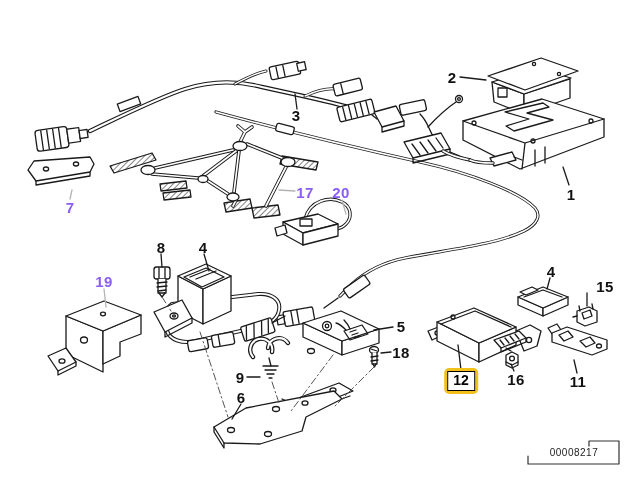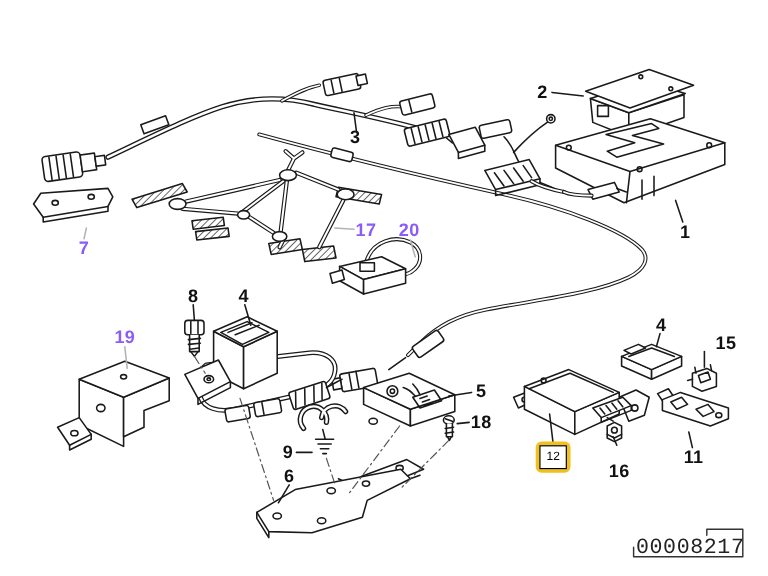--- a/index.html
+++ b/index.html
@@ -13,27 +13,27 @@
     font-weight:bold;font-size:15px;color:#111;line-height:1;
     letter-spacing:0.3px;user-select:none;cursor:pointer;
   }
   .label.muted{color:#8b5cf6;}
   .hl-wrap{
     position:absolute;transform:translate(-50%,-50%);
     background:#F2C01B;border-radius:5px;padding:3px;cursor:pointer;
   }
   .hl-inner{
     display:block;border:1.3px solid #000;background:#fff;
-    padding:1px 5px 2px 5px;font-weight:normal;font-size:10px;color:#000;
+    padding:1px 5px 2px 5px;font-weight:bold;font-size:14px;color:#000;
     line-height:15px;font-family:"Liberation Sans",sans-serif;
   }
   .diag-num{
     position:absolute;left:530px;top:447px;width:88px;text-align:center;
-    font-size:18px;color:#222;letter-spacing:0.5px;
-    font-family:Liberation Mono, monospace;
+    font-size:10px;color:#222;letter-spacing:0.5px;
+    font-family:Liberation Sans, sans-serif;
   }
 </style>
 </head>
 <body>
 
 <div id="stage">
 
 <svg id="artwork" width="640" height="480" viewBox="0 0 640 480" fill="none" stroke="#1a1a1a" stroke-width="1.3" stroke-linecap="round" stroke-linejoin="round">
 
   <defs>
@@ -398,19 +398,19 @@
 <div class="label" style="left:161px;top:247px">8</div>
 <div class="label" style="left:240px;top:377px">9</div>
 <div class="label" style="left:401px;top:352px">18</div>
 <div class="label muted" style="left:104px;top:281px">19</div>
 <div class="hl-wrap" style="left:461px;top:381px">
   <span class="hl-inner">12</span>
 </div>
 <div class="label" style="left:551px;top:271px">4</div>
 <div class="label" style="left:578px;top:381px">11</div>
 <div class="label" style="left:605px;top:286px">15</div>
-<div class="label" style="left:516px;top:393px">16</div>
+<div class="label" style="left:516px;top:379px">16</div>
 <div class="label muted" style="left:305px;top:192px">17</div>
 <div class="label muted" style="left:341px;top:192px">20</div>
 
 <div class="diag-num">00008217</div>
 
 </div>
 
 </body></html>

